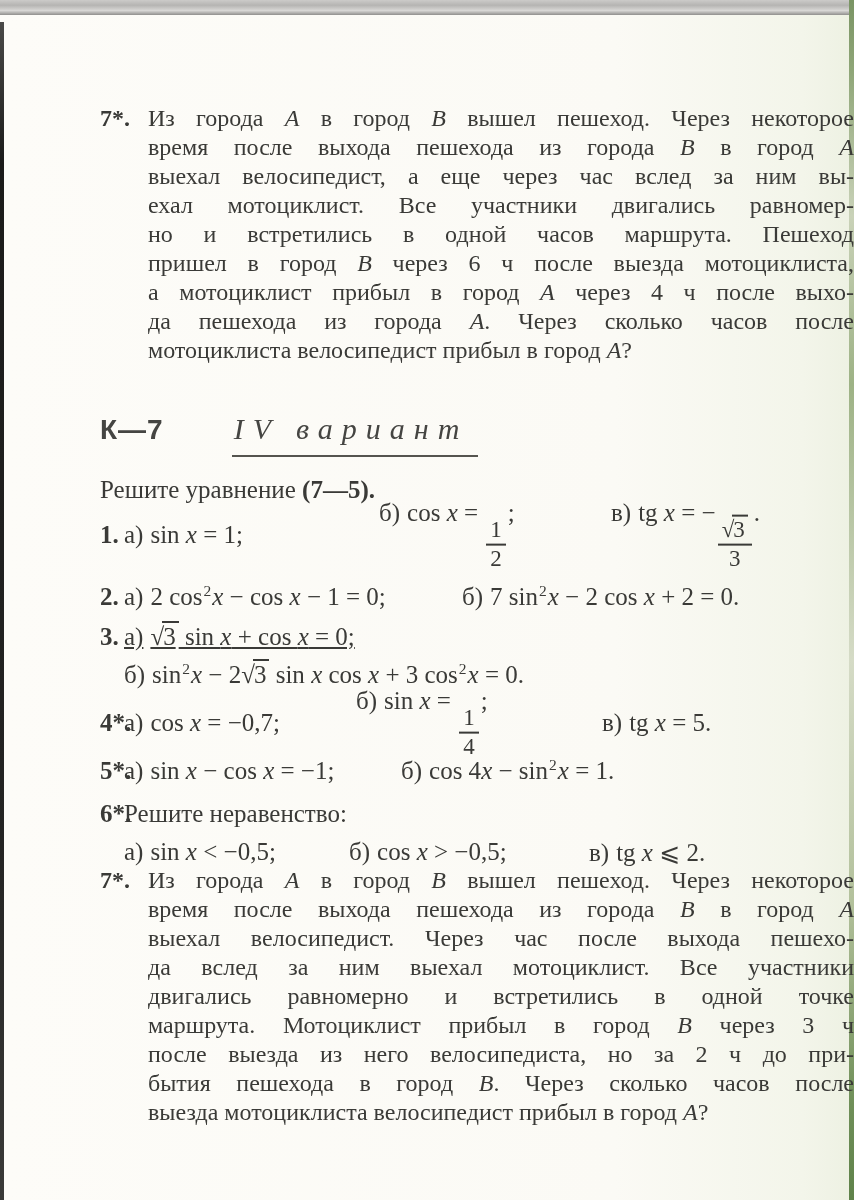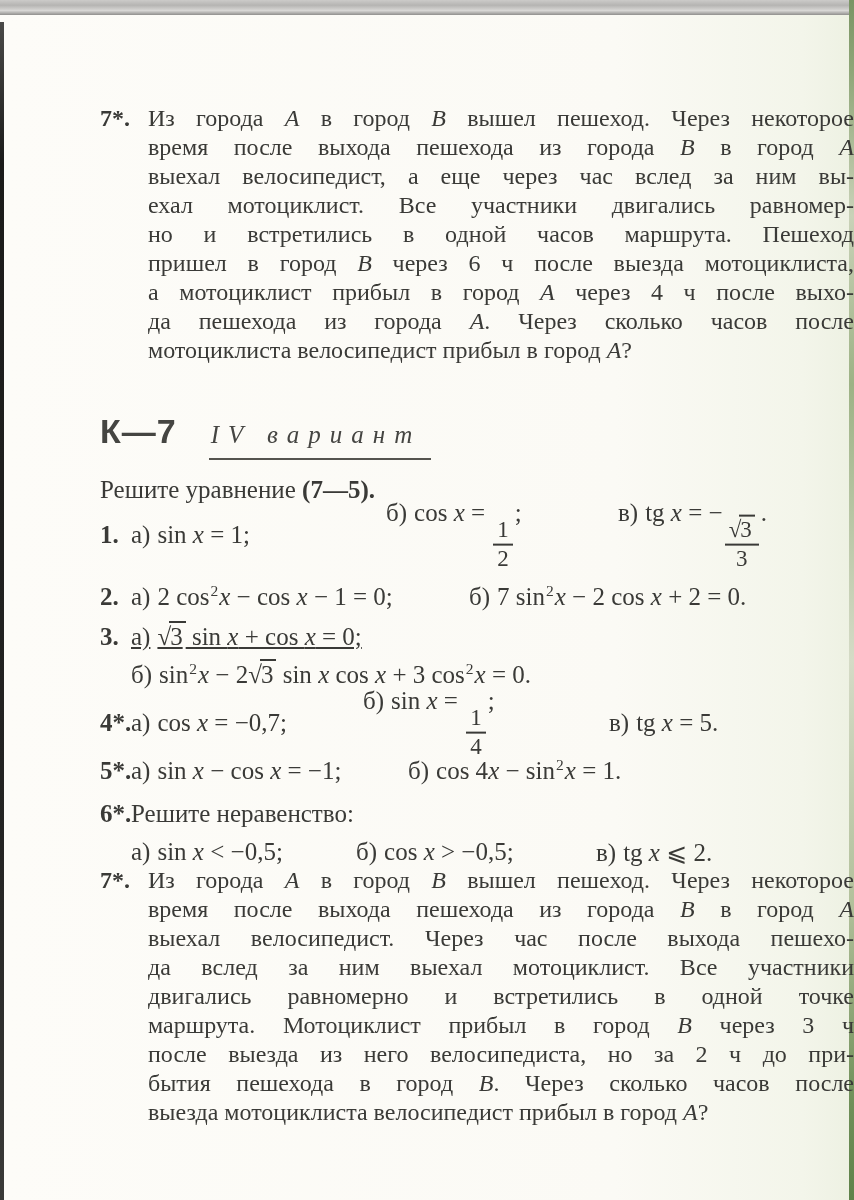--- a/index.html
+++ b/index.html
@@ -18,30 +18,30 @@
   .pnum{font-weight:700;}
   .word-problem{position:absolute;left:100px;right:0;font-size:24px;line-height:29px;}
   .word-problem .pnum{position:absolute;left:0;top:0;}
   .wp-lines{margin-left:48px;width:706px;}
   .wp-line{text-align:justify;text-align-last:justify;}
   .wp-line.last{text-align-last:left;}
   .mv{font-style:italic;font-family:"Liberation Serif","DejaVu Serif",serif;}
 
   .section-heading{position:absolute;left:100px;}
   .kcode{font-family:"Liberation Sans","DejaVu Sans",sans-serif;font-weight:700;
-    font-size:34px;letter-spacing:1px;color:#454542;}
-  .variant{display:inline-block;margin-left:28px;font-style:italic;font-size:25px;
+    font-size:28px;letter-spacing:1px;color:#454542;}
+  .variant{display:inline-block;margin-left:64px;font-style:italic;font-size:30px;
     letter-spacing:9px;padding:0 10px 9px 2px;border-bottom:2px solid #55544f;color:#454542;}
 
   .intro{position:absolute;left:100px;font-size:25px;}
   .intro .b{font-weight:700;}
 
   .eq-item{position:absolute;left:100px;right:0;font-size:25px;}
   .eq-num{position:absolute;left:0;top:0;font-weight:700;display:flex;align-items:center;}
-  .eq-rows{margin-left:31px;}
+  .eq-rows{margin-left:24px;}
   .eq-row{position:relative;height:38px;}
   .eq-row.tall{height:66px;}
   .eq-part{position:absolute;top:50%;transform:translateY(-50%);white-space:nowrap;}
   .plabel{margin-right:7px;}
   sup.ms{font-size:0.62em;vertical-align:0.55em;line-height:0;margin:0 1px;}
   .frac{display:inline-flex;flex-direction:column;align-items:center;
     vertical-align:-0.7em;line-height:1.08;font-size:0.92em;margin:0 2px;text-align:center;}
   .frac .fn{padding:0 4px 1px;border-bottom:2px solid currentColor;}
   .frac .fd{padding-top:1px;}
   .rad{white-space:nowrap;}

